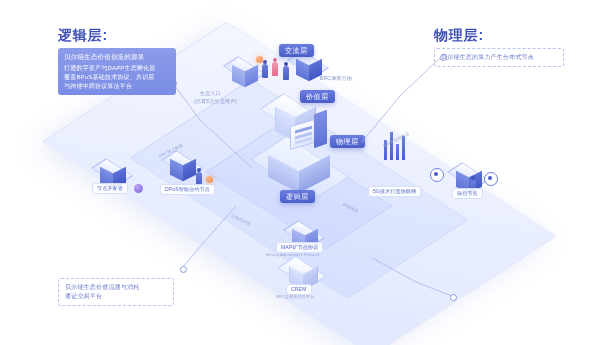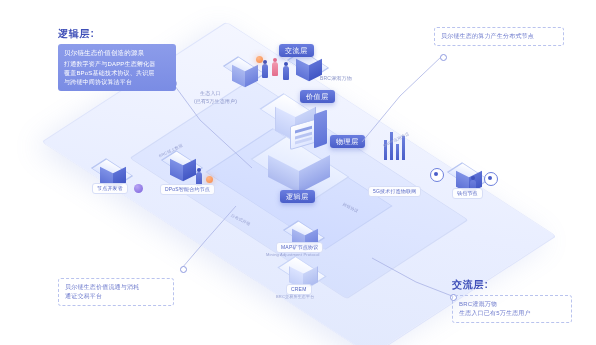--- a/index.html
+++ b/index.html
@@ -181,21 +181,21 @@
     letter-spacing:.6px;
     padding:2px 6px;
     border-radius:3px;
     box-shadow:0 2px 5px rgba(74,94,201,.35);
     white-space:nowrap;
   }
 
   
   .callout{position:absolute;}
   .callout .c-title{
-    font-size:10px;font-weight:bold;color:#3f4fb8;
+    font-size:14px;font-weight:bold;color:#3f4fb8;
     letter-spacing:.8px;margin-bottom:3px;
   }
   .callout .c-body{
     border:1px dashed #b9c3ee;
     border-radius:3px;
     padding:4px 6px;
     font-size:6px;
     line-height:9px;
     color:#6b78cc;
     letter-spacing:.2px;
@@ -334,33 +334,27 @@
     <div class="c-title">逻辑层:</div>
     <div class="c-body">
       <span class="line big">贝尔链生态价值创造的源泉</span>
       <span class="line">打通数字资产与DAPP生态孵化器</span>
       <span class="line">覆盖BPoS基础技术协议、共识层</span>
       <span class="line">与跨链中间协议算法平台</span>
     </div>
   </div>
 
   <div class="callout" style="left:434px;top:27px;width:130px;">
+    <div class="c-title">物理层:</div>
     <div class="c-body">
       <span class="line">贝尔链生态的算力产生分布式节点</span>
     </div>
   </div>
 
   <div class="callout" style="left:58px;top:278px;width:116px;">
     <div class="c-body">
       <span class="line">贝尔链生态价值流通与消耗</span>
       <span class="line">通证交易平台</span>
     </div>
   </div>
 
-  <div class="callout" style="left:452px;top:278px;width:120px;">
-    <div class="c-title">交流层:</div>
-    <div class="c-body">
-      <span class="line">BRC灌溉万物</span>
-      <span class="line">生态入口已有5万生态用户</span>
-    </div>
-  </div>
 
 </div>
 
 </body></html>

